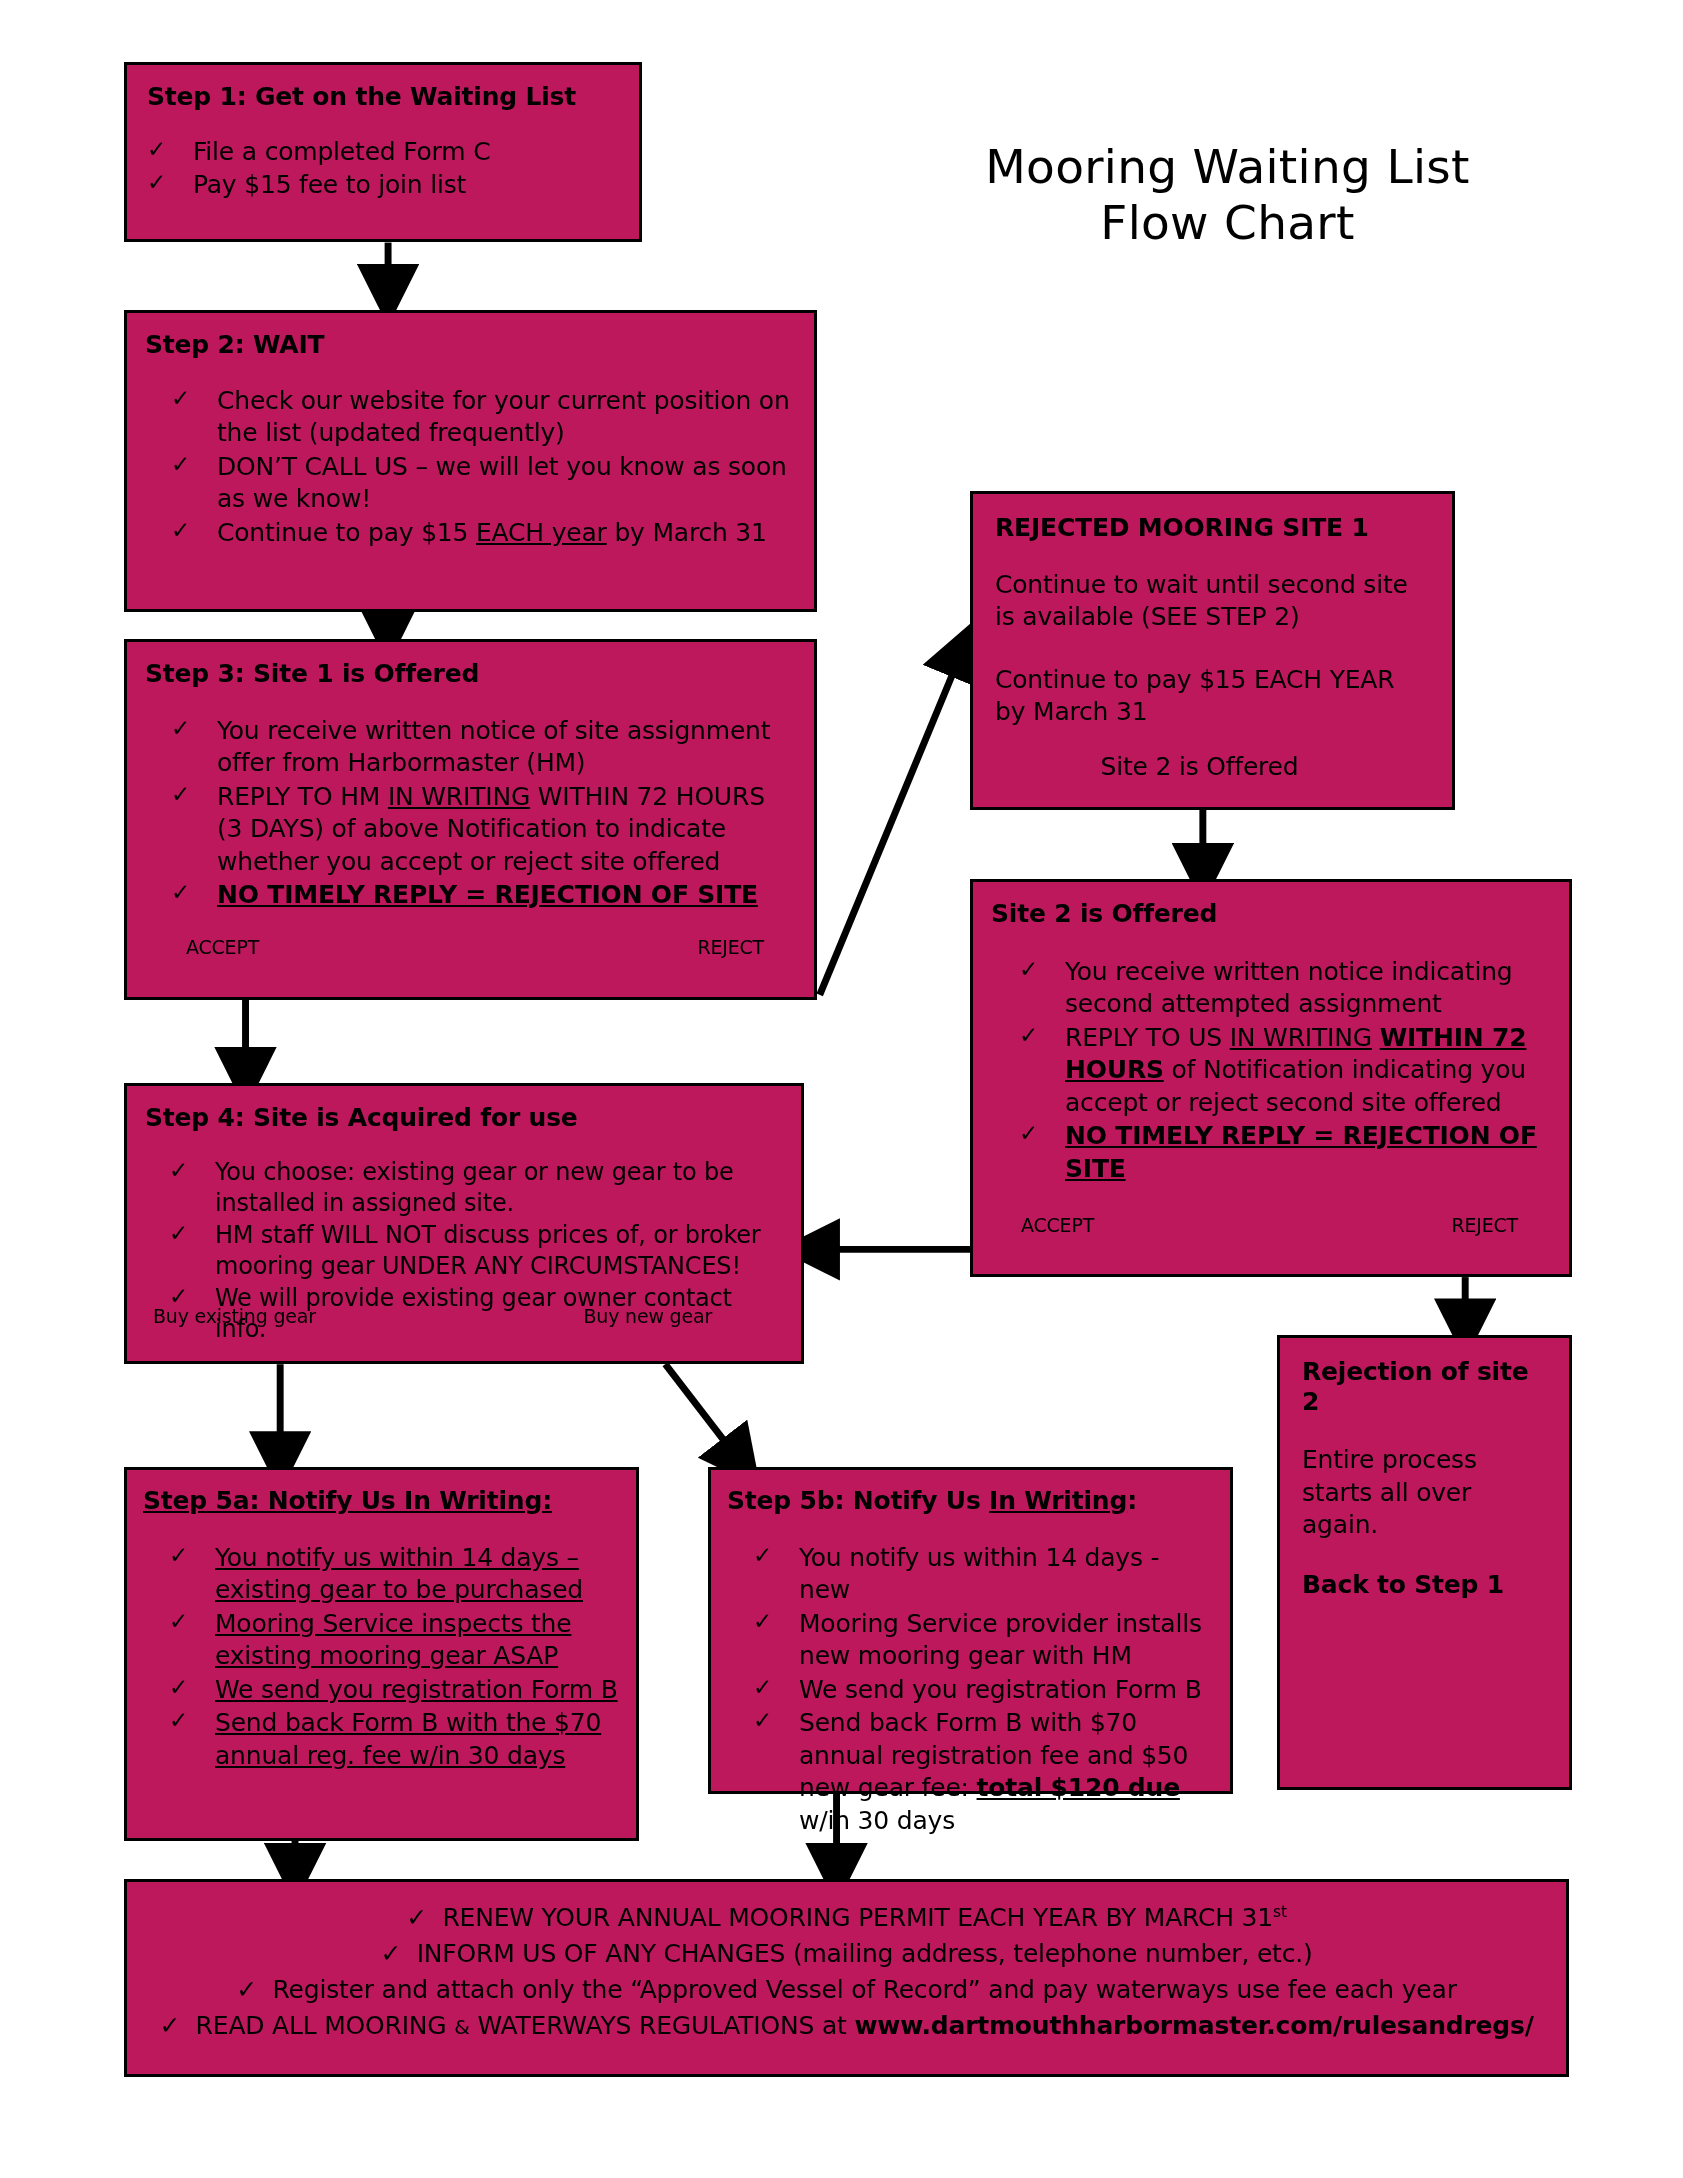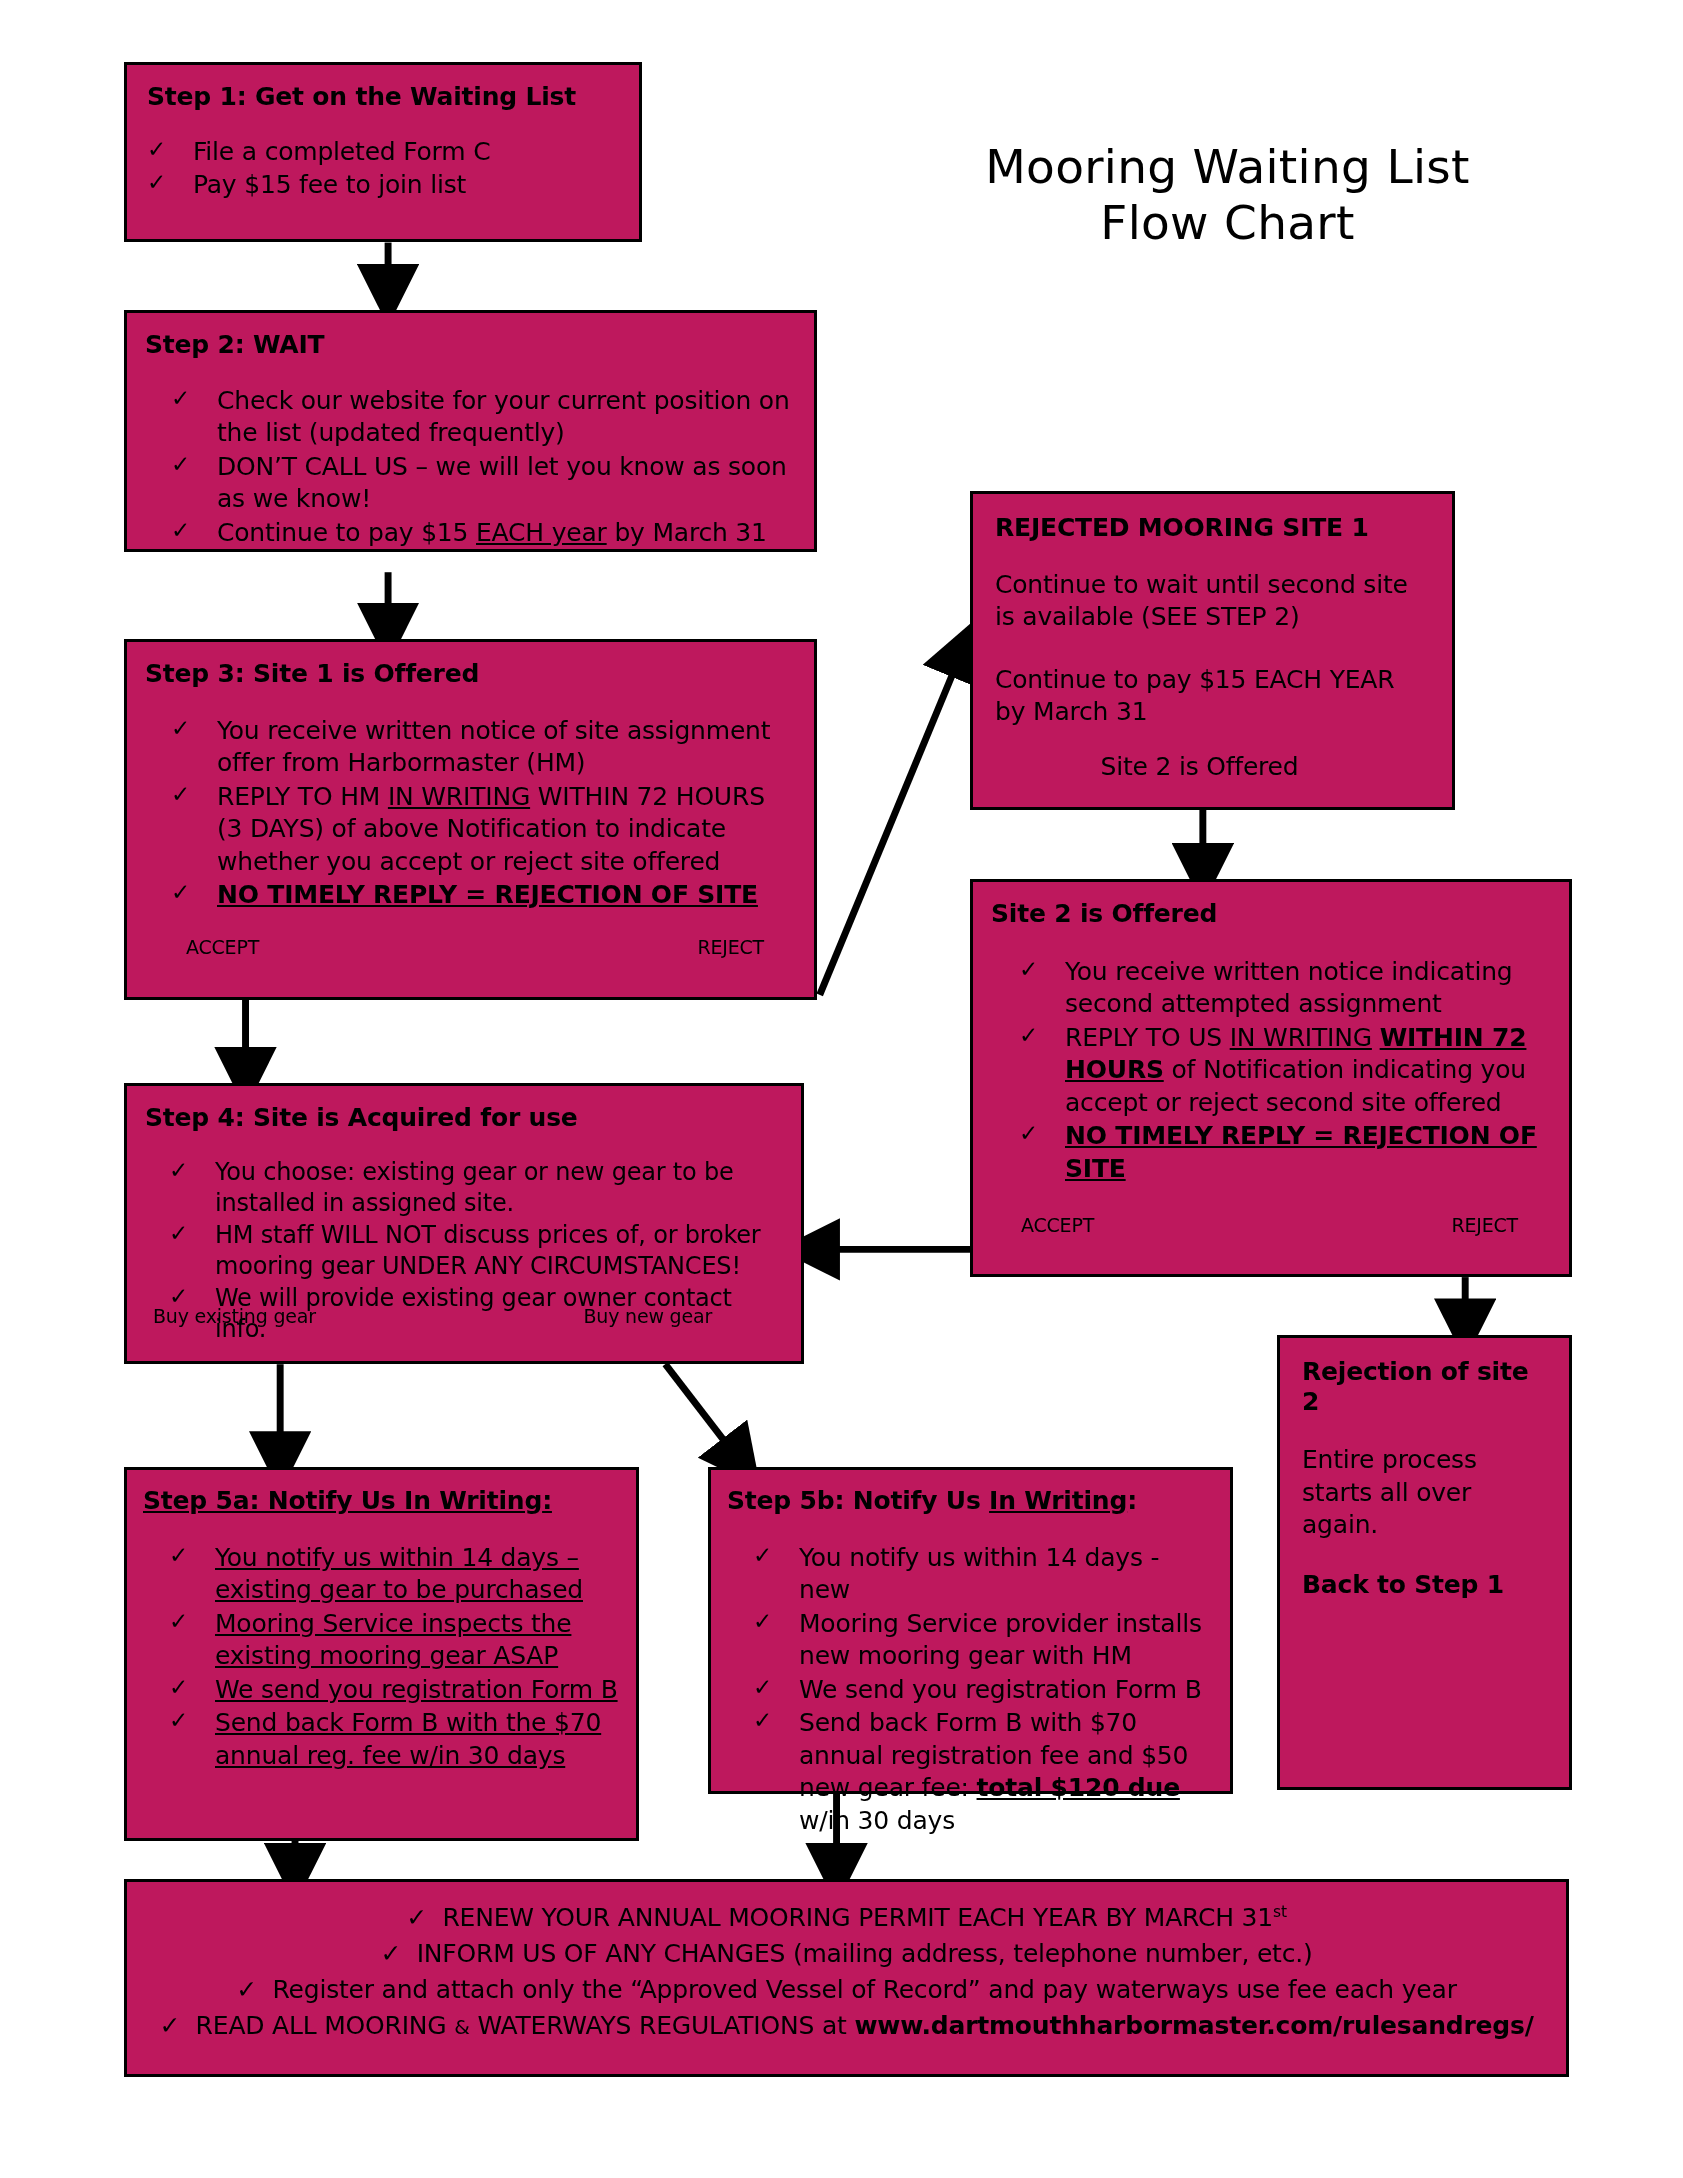--- a/index.html
+++ b/index.html
@@ -120,21 +120,21 @@
   </div>
 
   <div class="box" style="left:124px;top:62px;width:518px;height:180px;padding:17px 20px 0 20px;">
     <div class="bt">Step 1:  Get on the Waiting List</div>
     <ul class="checks" style="margin-top:24px;">
       <li><span class="ck">✓</span><span>File a completed Form C</span></li>
       <li><span class="ck">✓</span><span>Pay $15 fee to join list</span></li>
     </ul>
   </div>
 
-  <div class="box" style="left:124px;top:310px;width:693px;height:242px;padding:17px 18px 0 18px;">
+  <div class="box" style="left:124px;top:310px;width:693px;height:302px;padding:17px 18px 0 18px;">
     <div class="bt">Step 2: WAIT</div>
     <ul class="checks" style="margin-top:25px;margin-left:26px;">
       <li><span class="ck">✓</span><span>Check our website for your current position on the list (updated frequently)</span></li>
       <li><span class="ck">✓</span><span>DON’T CALL US – we will let you know as soon as we know!</span></li>
       <li><span class="ck">✓</span><span>Continue to pay $15 <span class="u">EACH year</span> by March 31</span></li>
     </ul>
   </div>
 
   <div class="box" style="left:124px;top:639px;width:693px;height:361px;padding:17px 18px 0 18px;">
     <div class="bt">Step 3: Site 1 is Offered</div>

